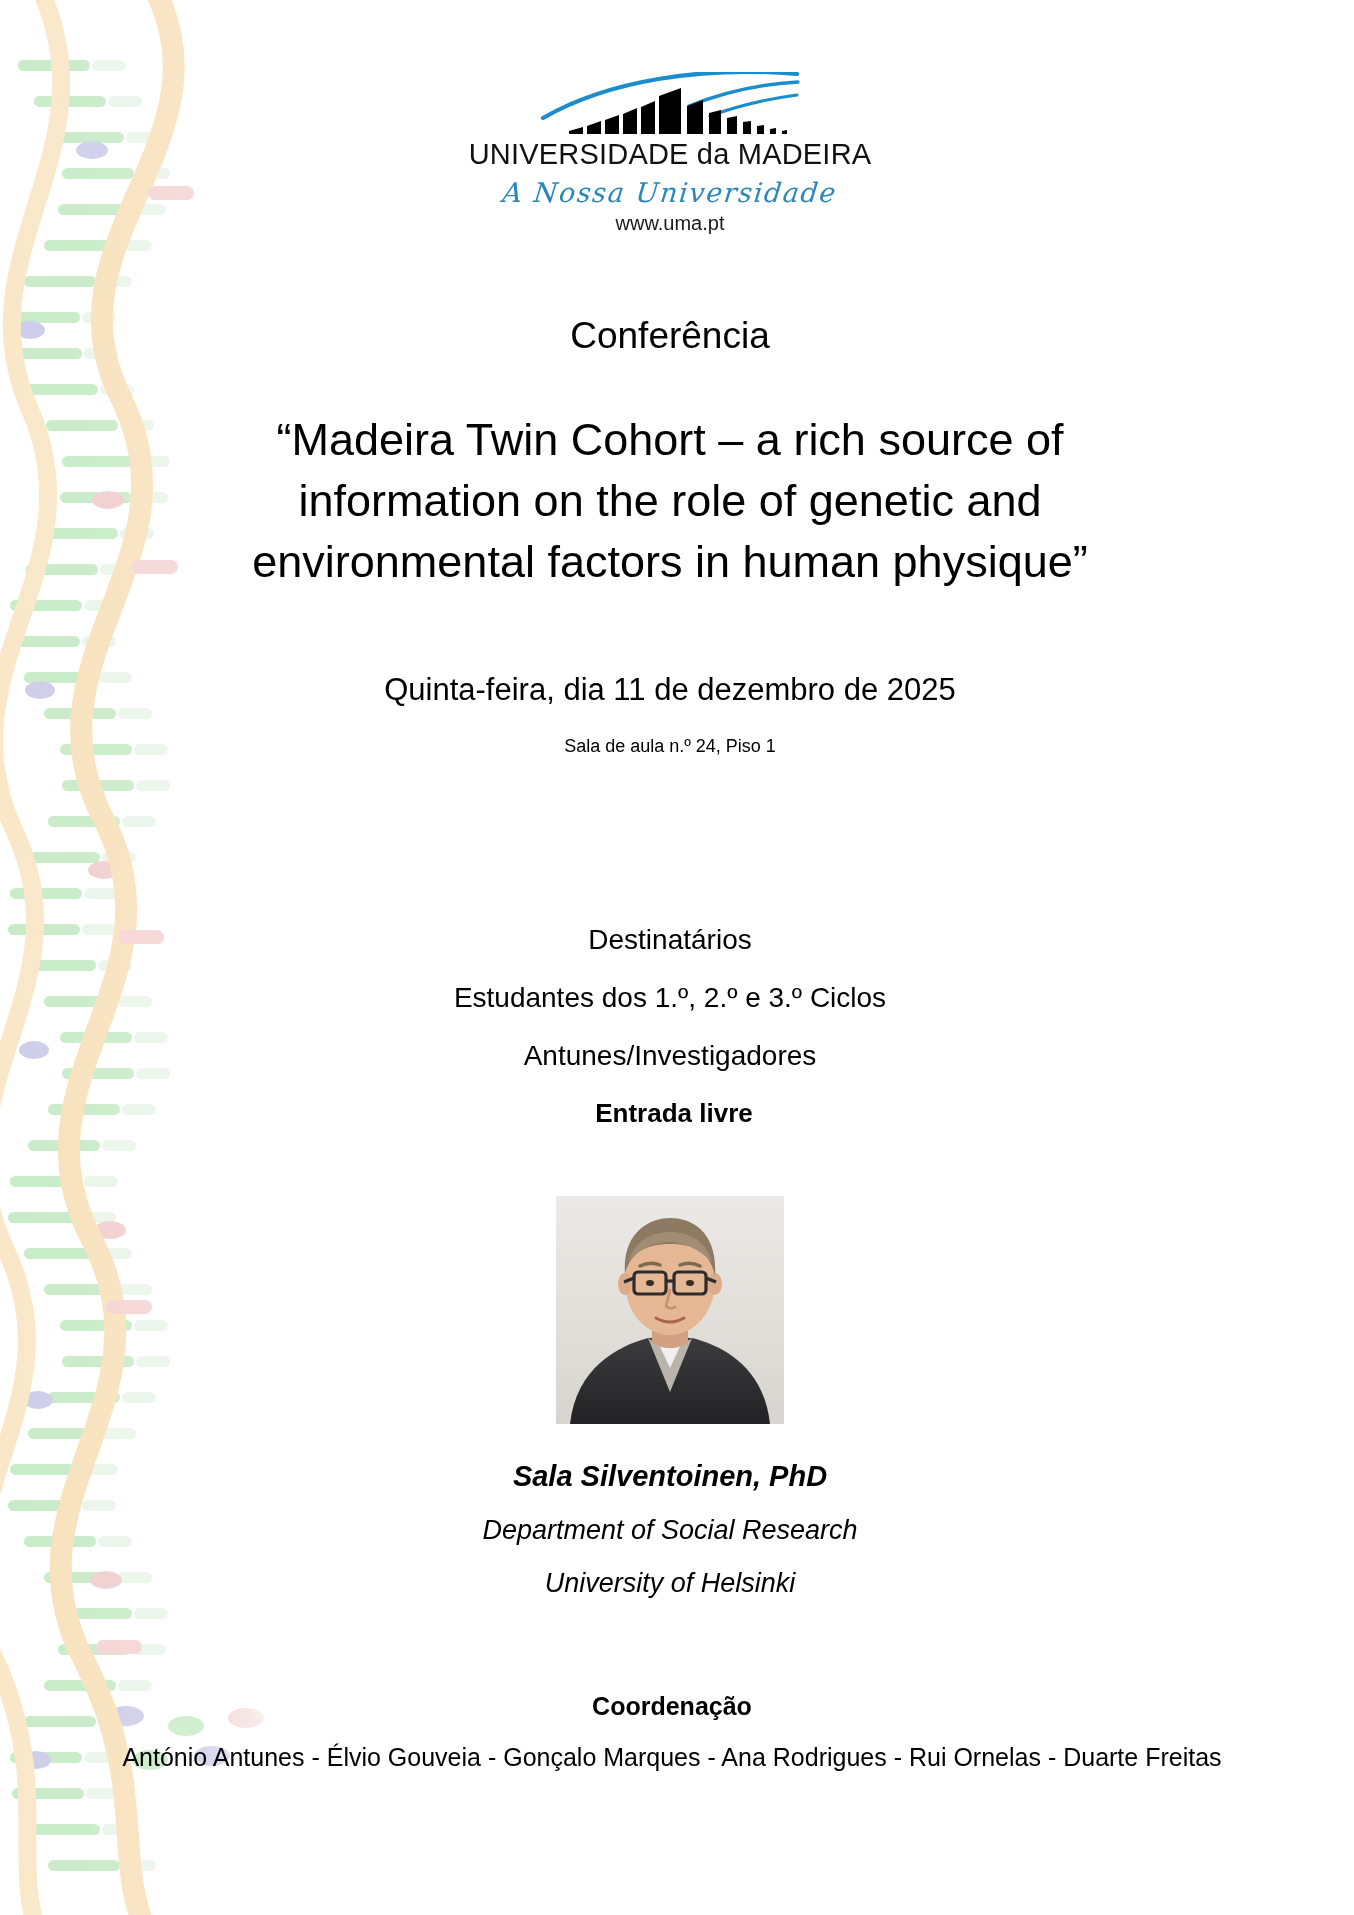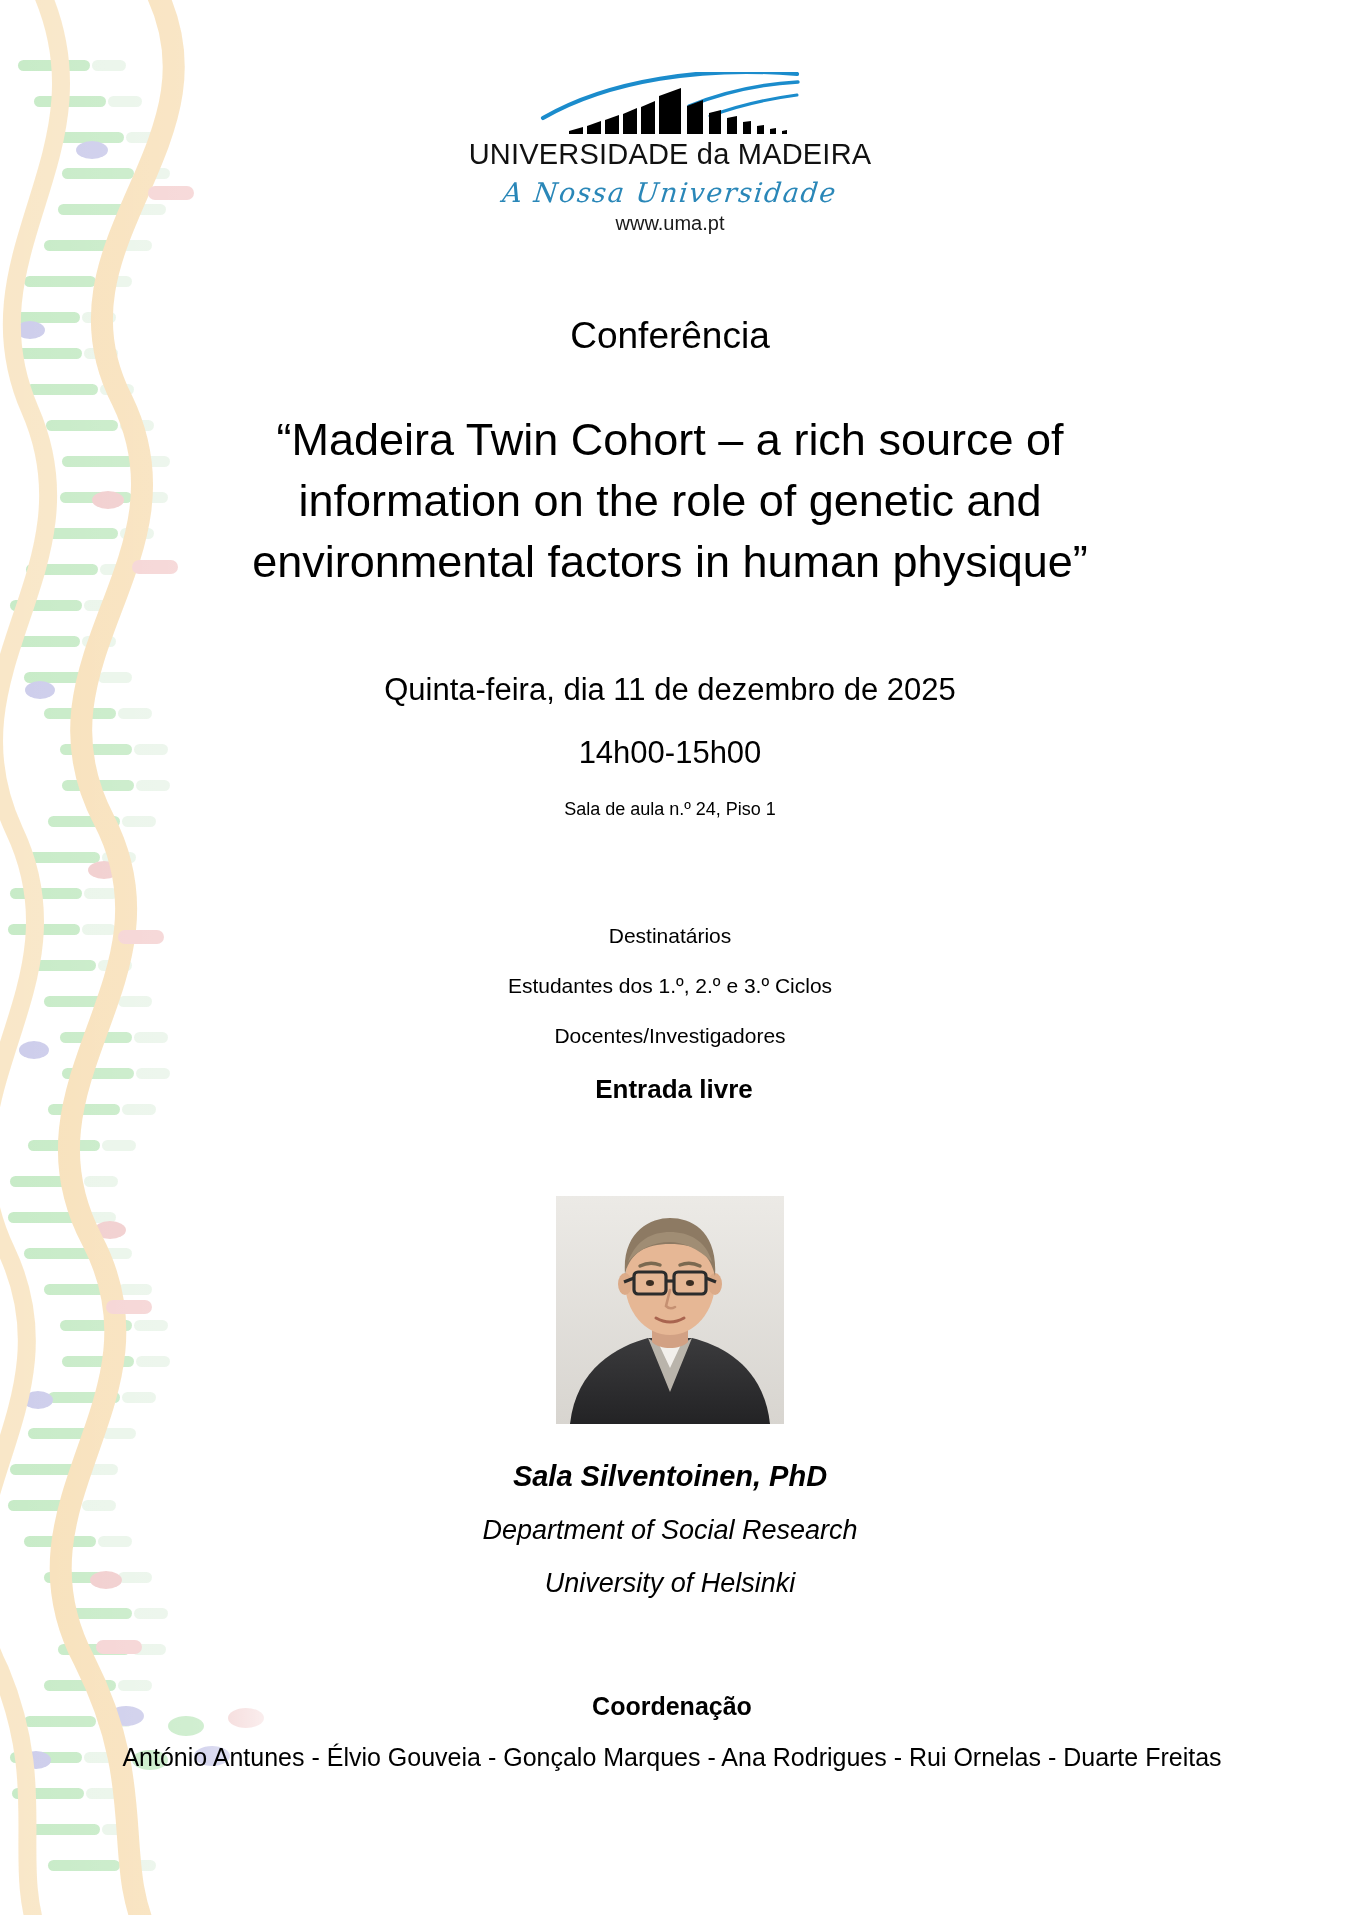--- a/index.html
+++ b/index.html
@@ -108,21 +108,21 @@
   .when-date { font-size: 31px; }
   .when-time { font-size: 31px; margin-top: 27px; }
   .when-room { font-size: 18px; margin-top: 28px; }
 
   
   .audience-block {
     position: absolute;
     left: 0; right: 0;
     top: 924px;
   }
-  .audience-line { font-size: 21px; margin-top: 26px; }
+  .audience-line { font-size: 28px; margin-top: 26px; }
   .audience-line:first-child { margin-top: 0; }
   .audience-free { font-size: 26px; font-weight: bold; margin-top: 26px; margin-left: 8px; }
 
   
   .photo-wrap {
     position: absolute;
     left: 50%;
     top: 1196px;
     transform: translateX(-50%);
     width: 228px;
@@ -322,28 +322,27 @@
     <div class="kicker">Conferência</div>
 
     <div class="title">
       <span class="title-line">“Madeira Twin Cohort – a rich source of</span>
       <span class="title-line">information on the role of genetic and</span>
       <span class="title-line">environmental factors in human physique”</span>
     </div>
 
     <div class="when-block">
       <div class="when-date">Quinta-feira, dia 11 de dezembro de 2025</div>
-      <div class="when-time">14h00-15h00</div>
       <div class="when-room">Sala de aula n.º 24, Piso 1</div>
     </div>
 
     <div class="audience-block">
       <div class="audience-line">Destinatários</div>
       <div class="audience-line">Estudantes dos 1.º, 2.º e 3.º Ciclos</div>
-      <div class="audience-line">Docentes/Investigadores</div>
+      <div class="audience-line">Antunes/Investigadores</div>
       <div class="audience-free">Entrada livre</div>
     </div>
 
     <div class="photo-wrap">
       <svg width="228" height="228" viewBox="0 0 228 228" xmlns="http://www.w3.org/2000/svg">
         <defs>
           <linearGradient id="bgGrad" x1="0" y1="0" x2="0" y2="1">
             <stop offset="0%" stop-color="#eceae6"></stop>
             <stop offset="100%" stop-color="#d8d5d0"></stop>
           </linearGradient>

